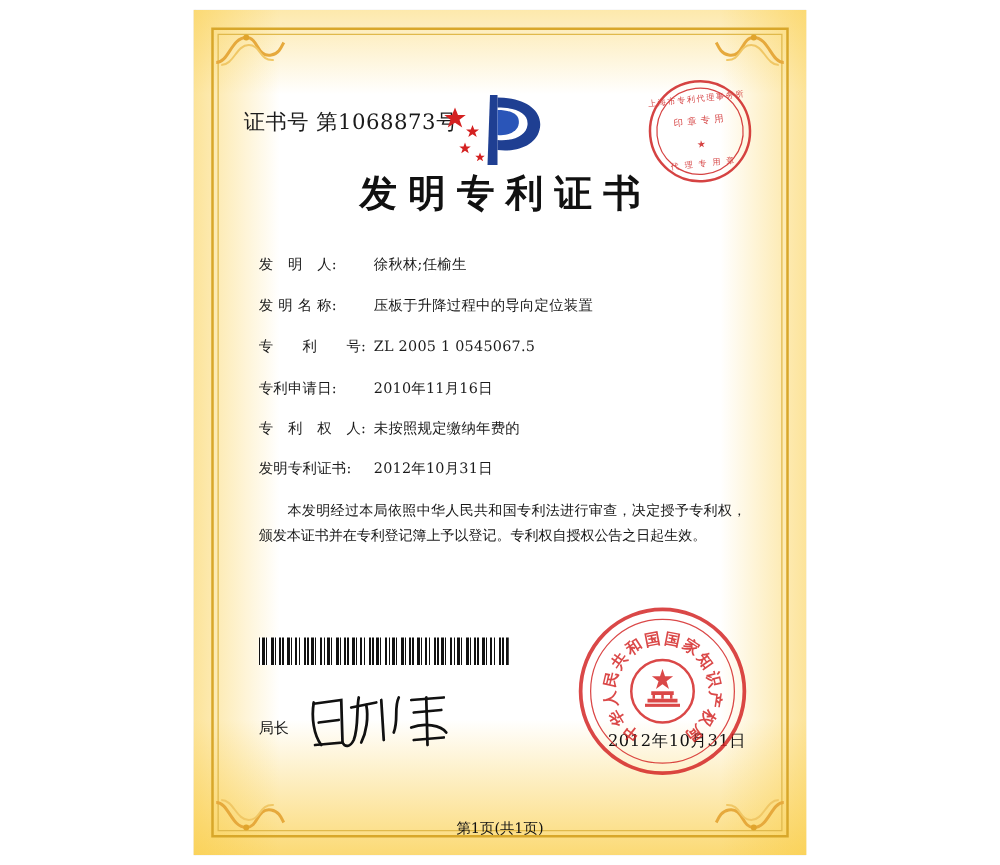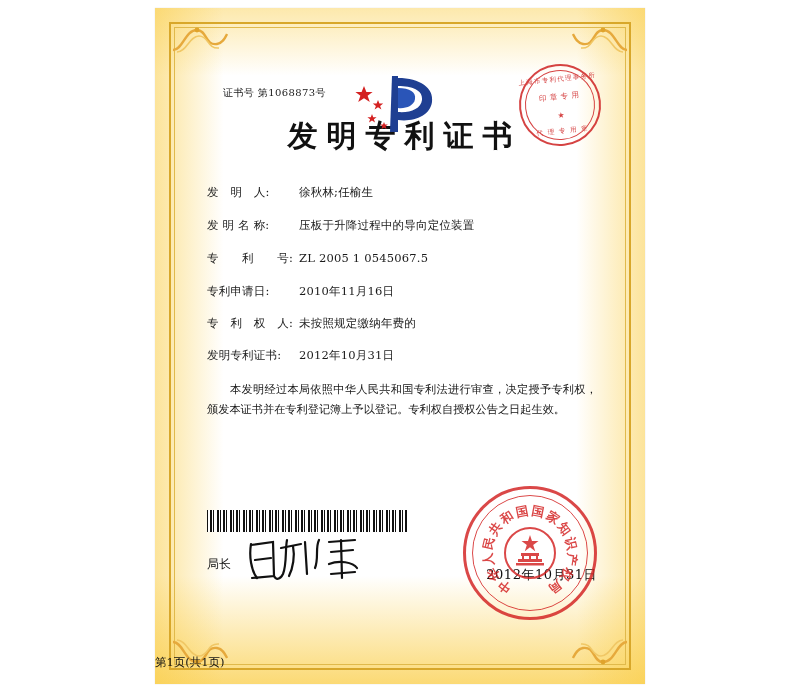--- a/index.html
+++ b/index.html
@@ -68,25 +68,25 @@
   #content {
     position: absolute;
     left: 38px;
     top: 40px;
     width: 414px;
     height: 600px;
   }
 
   #cert-no {
     font-family: "DejaVu Serif", serif;
-    font-size: 10px;
+    font-size: 17px;
     color: #1b1b1b;
     letter-spacing: 0.4px;
     margin-top: 38px;
-    margin-left: 30px;
+    margin-left: 2px;
   }
 
   
   #emblem {
     position: absolute;
     left: 155px;
     top: 22px;
     width: 96px;
     height: 74px;
   }
@@ -135,21 +135,21 @@
   #stamp-top .star {
     position: absolute;
     left: 50%;
     top: 46px;
     transform: translateX(-50%);
     font-size: 8px;
     line-height: 8px;
   }
 
   #title {
-    margin-top: 16px;
+    margin-top: 26px;
     text-align: center;
     font-family: "DejaVu Serif", serif;
     font-size: 30px;
     font-weight: bold;
     letter-spacing: 9px;
     color: #111;
     text-indent: 9px;
   }
 
   .field {
@@ -201,21 +201,21 @@
       #111 3px, #111 5px, #fff 5px, #fff 6px,
       #111 6px, #111 7px, #fff 7px, #fff 10px,
       #111 10px, #111 12px, #fff 12px, #fff 13px
     );
   }
 
   
   #sign-row {
     position: absolute;
     left: 14px;
-    bottom: 60px;
+    bottom: 42px;
     width: 390px;
     height: 56px;
   }
   #sign-label {
     position: absolute;
     left: 0;
     top: 24px;
     font-family: "DejaVu Serif", serif;
     font-size: 12px;
     color: #111;
@@ -275,20 +275,21 @@
     font-size: 12.5px;
     font-weight: bold;
     transform-origin: 0 0;
   }
 
   #footer {
     position: absolute;
     left: 0;
     right: 0;
     bottom: 14px;
+    text-align: center;
     font-family: "DejaVu Serif", serif;
     font-size: 11.5px;
     color: #111;
   }
 </style>
 </head>
 <body>
 
 <div id="page">
   <div id="cert">

